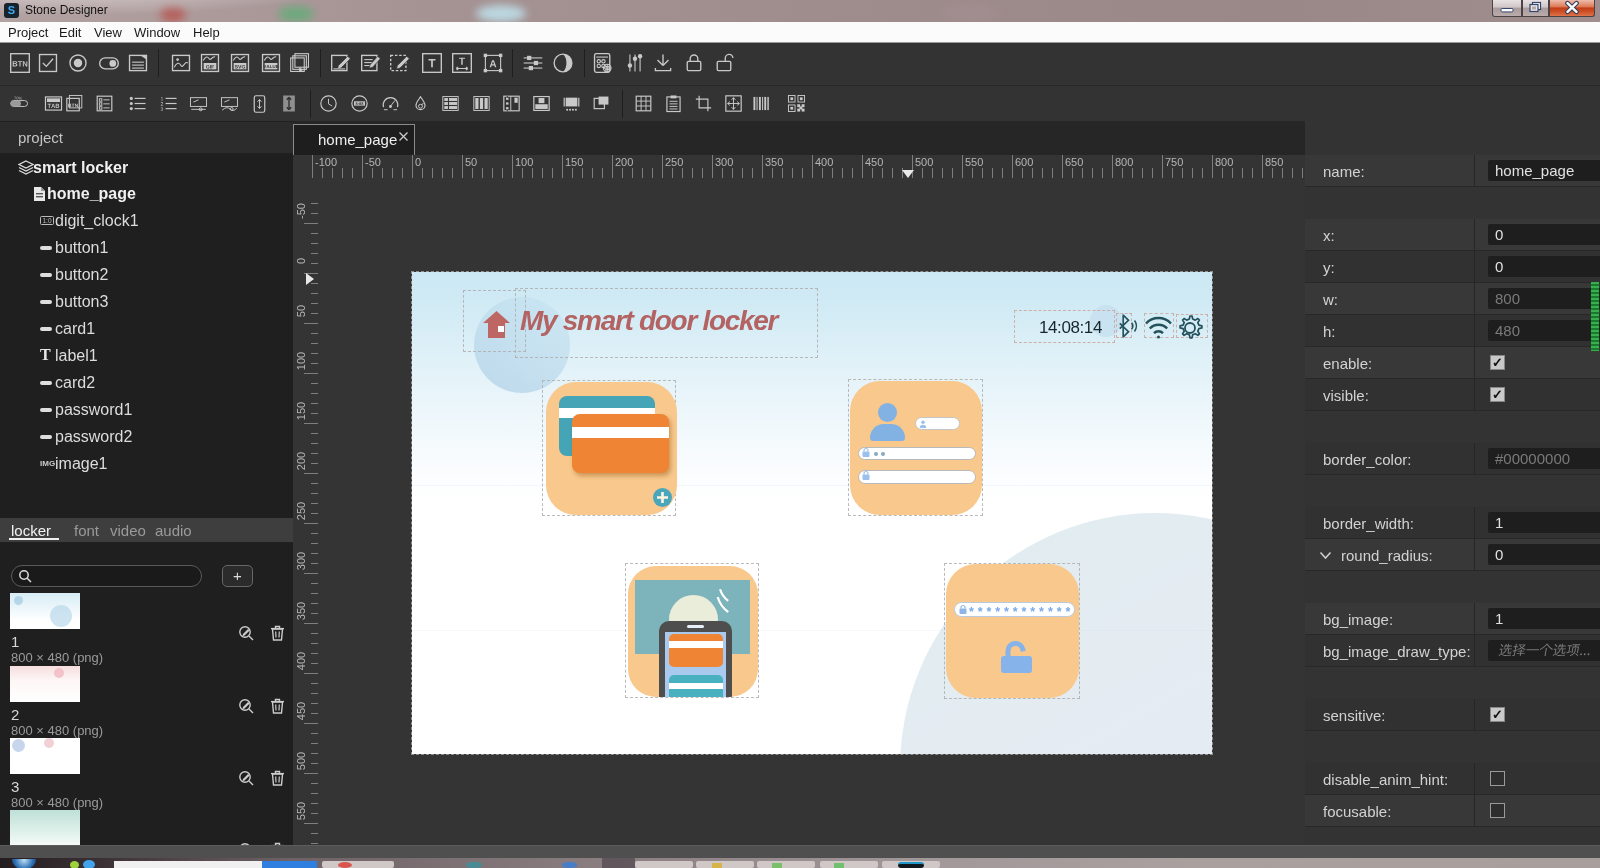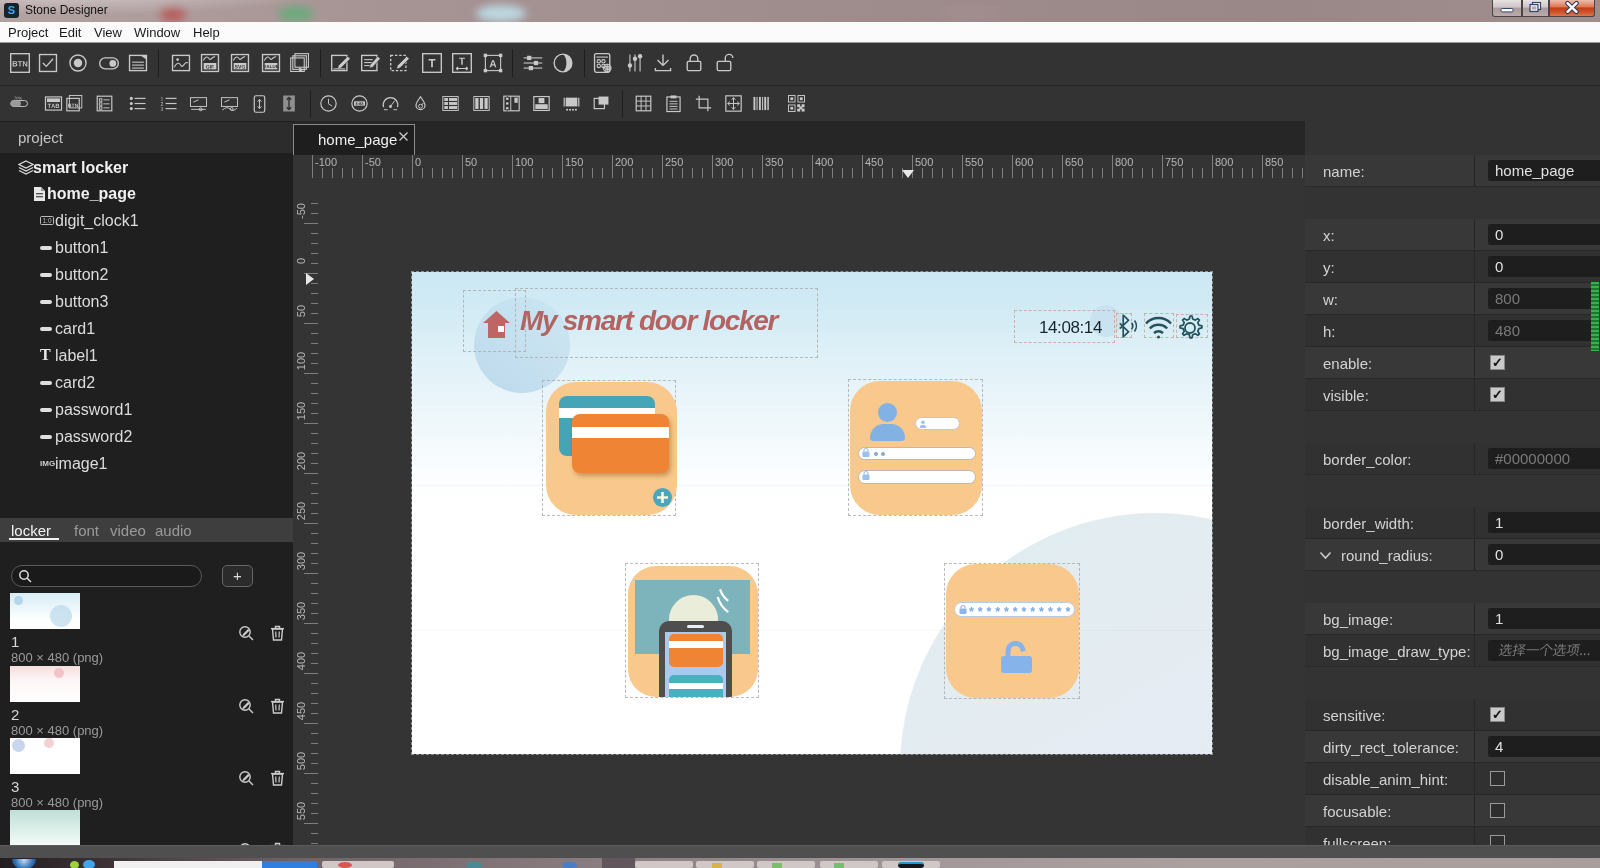--- a/index.html
+++ b/index.html
@@ -822,42 +822,31 @@
       </div>
       <div class="vdiv"></div>
       <div class="hdiv"></div>
     </div>
     <div class="prow" style="top:578px;background:#313131">
       <div class="lbl">sensitive:</div>
       <div class="cb on">✓</div>
       <div class="vdiv"></div>
       <div class="hdiv"></div>
     </div>
-    <div class="prow" style="top:610px;background:#383838">
-      <div class="lbl">dirty_rect_tolerance:</div>
-      <div class="pin">4</div>
-      <div class="vdiv"></div>
-      <div class="hdiv"></div>
-    </div>
     <div class="prow" style="top:642px;background:#313131">
       <div class="lbl">disable_anim_hint:</div>
       <div class="cb off"></div>
       <div class="vdiv"></div>
       <div class="hdiv"></div>
     </div>
     <div class="prow" style="top:674px;background:#383838">
       <div class="lbl">focusable:</div>
       <div class="cb off"></div>
       <div class="vdiv"></div>
       <div class="hdiv"></div>
-    </div>
-    <div class="prow" style="top:706px;background:#313131">
-      <div class="lbl">fullscreen:</div>
-      <div class="cb off"></div>
-      <div class="vdiv"></div>
     </div>
     <div class="a" style="left:286px;top:161px;width:8px;height:69px;background:repeating-linear-gradient(180deg,#35b24d 0px,#35b24d 2px,#177a2c 2px,#177a2c 4px)"></div>
   </div>
 <div class="a" id="statusbar"></div>
 <div class="a" id="taskbar">
     <div class="a" style="left:0;top:0;width:1600px;height:10px;background:linear-gradient(90deg,#241d20 0,#3a3034 6%,#6e6266 18%,#8d8184 40%,#a2989a 58%,#aaa09e 75%,#a89e9c 100%)"></div>
     <div class="a" style="left:12px;top:1px;width:24px;height:10px;border-radius:0 0 12px 12px;background:radial-gradient(circle at 50% 10%,#bfe0f5,#2d6fb4 60%,#123c6e)"></div>
     <div class="a" style="left:70px;top:3px;width:9px;height:8px;border-radius:50%;background:#9ed23a"></div>
     <div class="a" style="left:83px;top:2px;width:12px;height:9px;border-radius:50%;background:#42a5ec"></div>
     <div class="a" style="left:114px;top:3px;width:148px;height:7px;background:#f0f0f0"></div>

